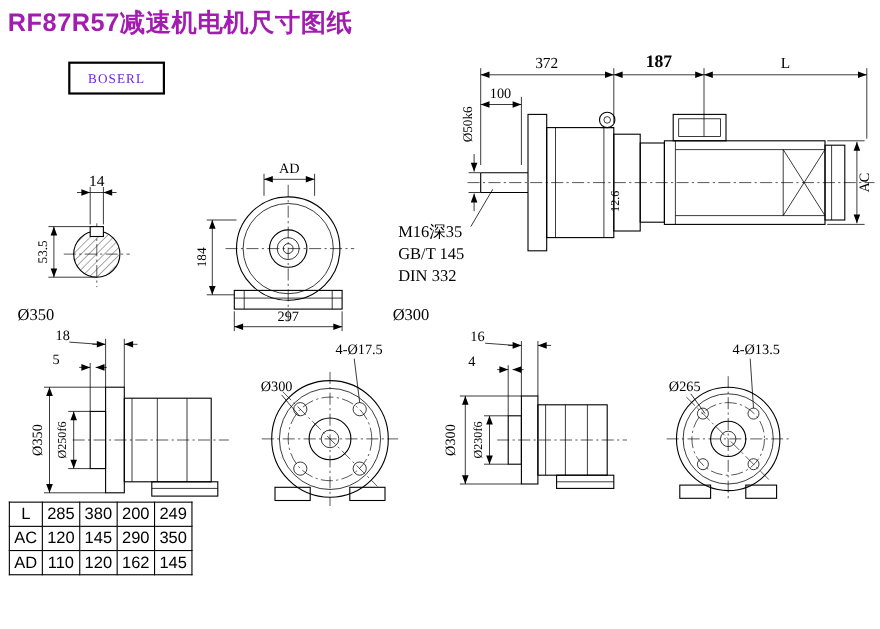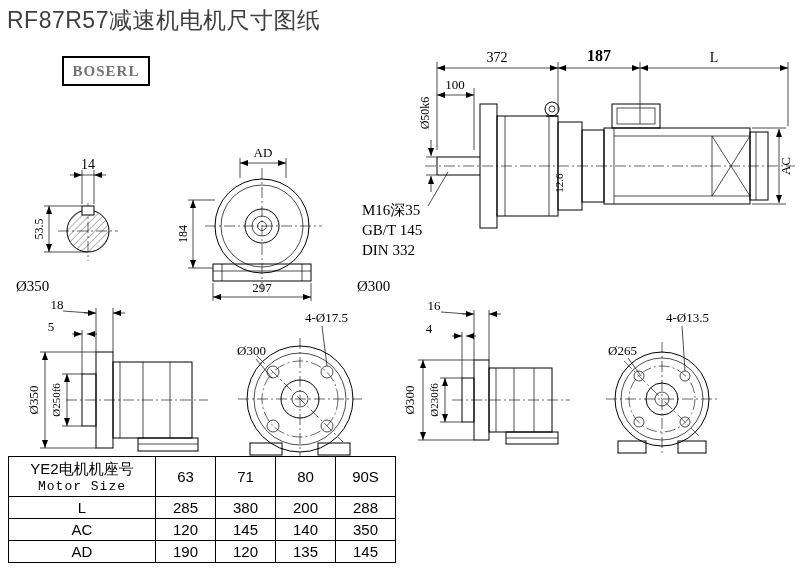--- a/index.html
+++ b/index.html
@@ -3,26 +3,26 @@
 <meta charset="utf-8">
 <style>
   * { margin:0; padding:0; box-sizing:border-box; }
   html,body { background:#fff; }
   body {
     width:800px; height:572px; position:relative; overflow:hidden;
     font-family:"Liberation Sans", sans-serif; color:#000;
   }
   .title {
     position:absolute; left:7px; top:5px;
-    font-size:23px; font-weight:normal; color:#404040; letter-spacing:0.5px;
+    font-size:23px; font-weight:bold; color:#a21caf; letter-spacing:0.5px;
     font-family:"Liberation Sans", sans-serif;
   }
   .logo {
     position:absolute; left:62px; top:56px; width:88px; height:30px;
-    border:2px solid #000; color:#737373; font-weight:bold; font-size:15px;
+    border:2px solid #000; color:#6d28d9; font-weight:normal; font-size:12px;
     display:flex; align-items:center; justify-content:center; letter-spacing:1px;
     font-family:"Liberation Serif", serif;
   }
   svg.drawing { position:absolute; left:0; top:0; }
   svg text { font-family:"Liberation Serif", serif; fill:#000; }
   .t11 { font-size:11px; } .t12 { font-size:12px; } .t13 { font-size:13px; }
   .t14 { font-size:14px; } .t15 { font-size:15px; }
   .t16b { font-size:16px; font-weight:bold; }
   .mid { text-anchor:middle; }
   .ln  { stroke:#000; stroke-width:1;   fill:none; }
@@ -284,46 +284,36 @@
     <line class="lt" x1="682" y1="326" x2="685" y2="371"></line>
     <text class="t13" x="666" y="322">4-Ø13.5</text>
     <line class="lt" x1="628" y1="358" x2="641" y2="376"></line>
     <text class="t13" x="608" y="355">Ø265</text>
   </g>
 </svg>
 
 <div class="table-wrap">
   <table>
     <tbody>
-        <tr>
-      <th class="namecell">
-        <div>YE2电机机座号</div>
-        <div class="en">Motor Size</div>
-      </th>
-      <th class="szcell">63</th>
-      <th class="szcell">71</th>
-      <th class="szcell">80</th>
-      <th class="szcell">90S</th>
-    </tr>
     <tr class="datarow">
       <td>L</td>
       <td>285</td>
       <td>380</td>
       <td>200</td>
-      <td>288</td>
+      <td>249</td>
     </tr>
     <tr class="datarow">
       <td>AC</td>
       <td>120</td>
       <td>145</td>
-      <td>140</td>
+      <td>290</td>
       <td>350</td>
     </tr>
     <tr class="datarow">
       <td>AD</td>
-      <td>190</td>
+      <td>110</td>
       <td>120</td>
-      <td>135</td>
+      <td>162</td>
       <td>145</td>
     </tr>
   </tbody>
     </table>
 </div>
 
 </body></html>

